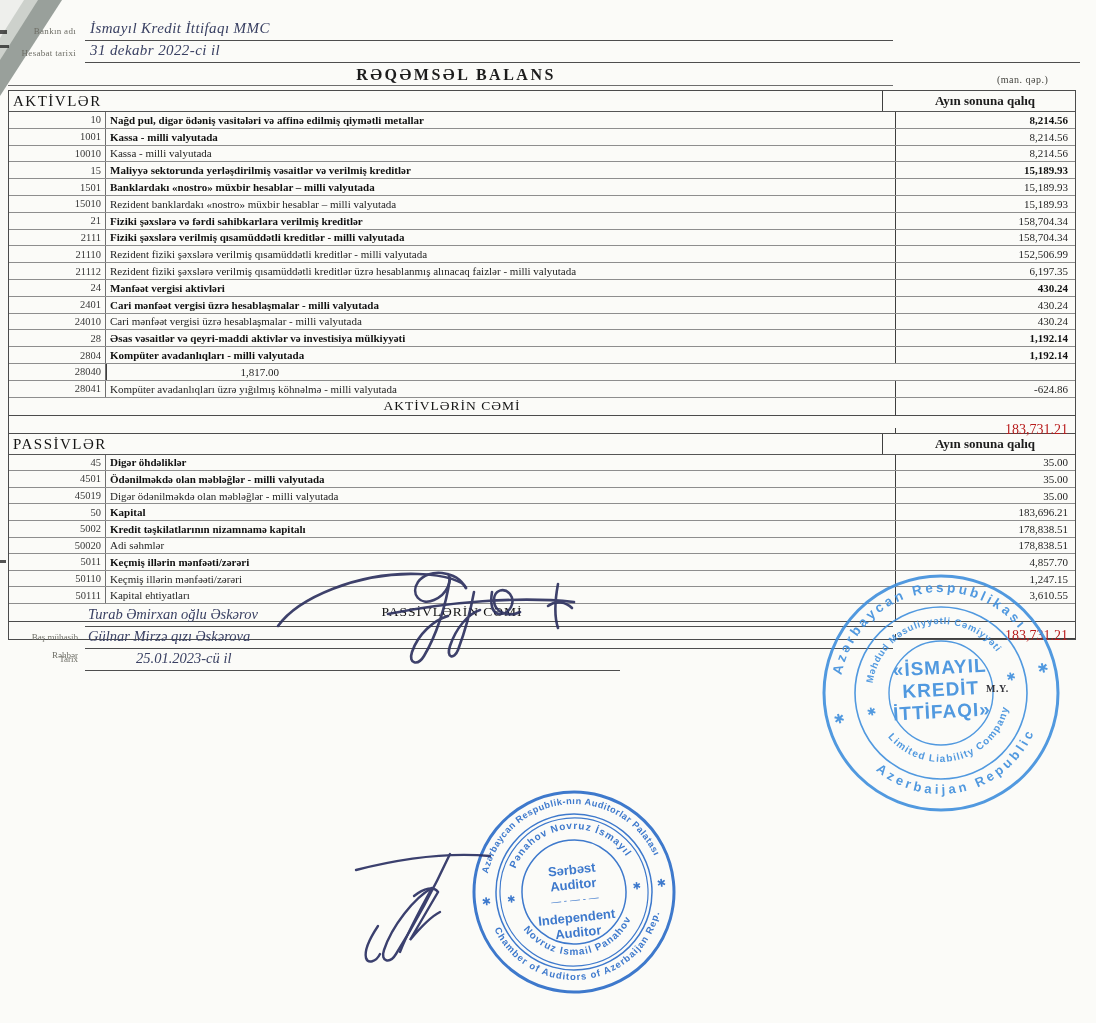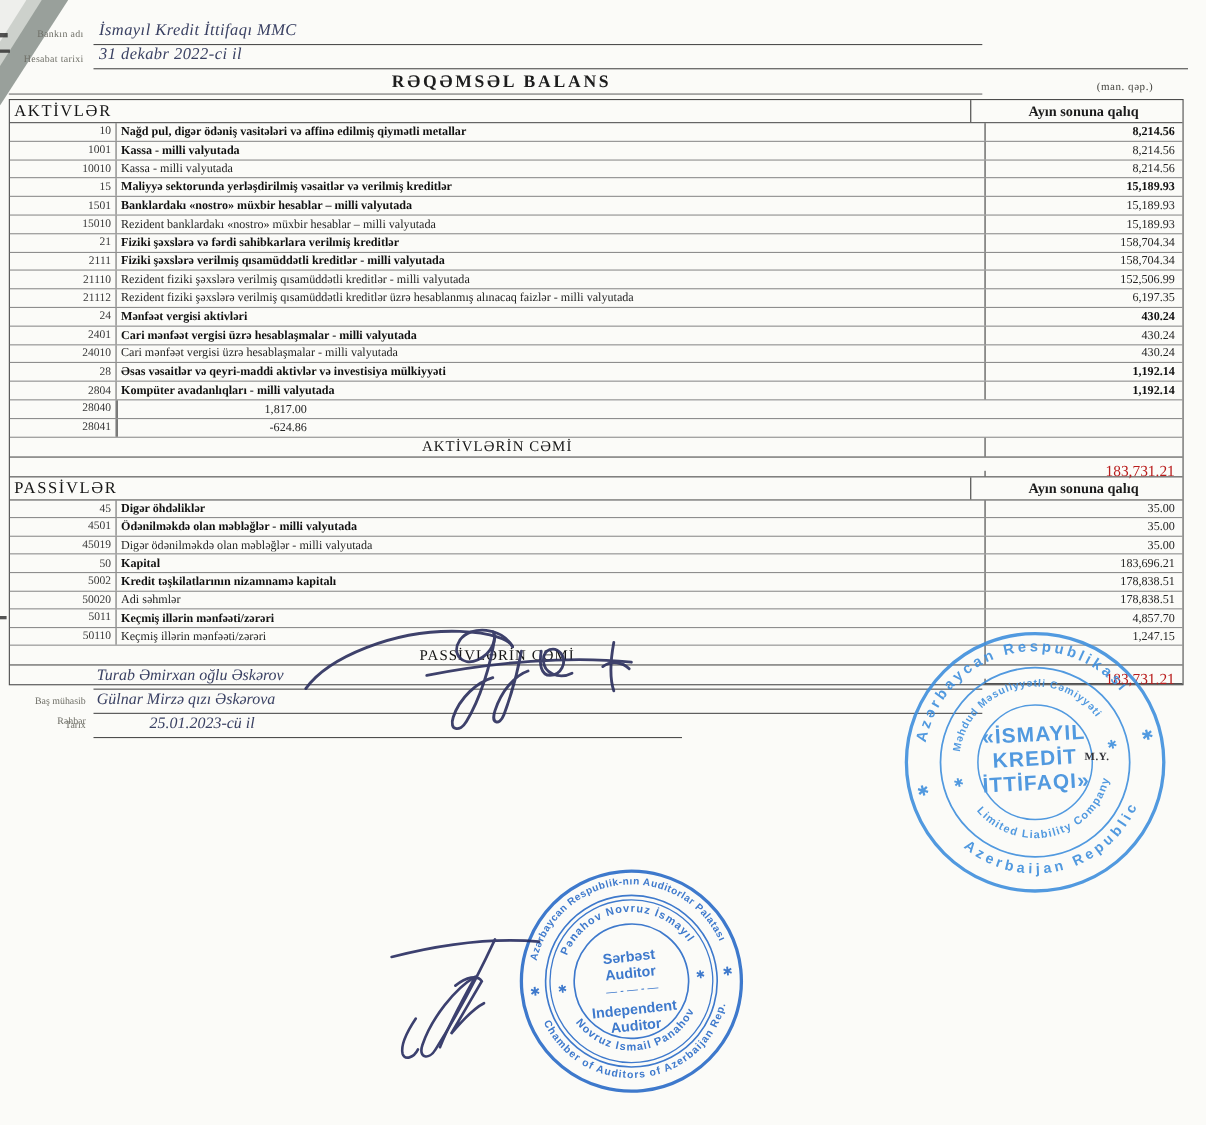--- a/index.html
+++ b/index.html
@@ -179,20 +179,21 @@
         <span class="c-value b">1,192.14</span>
       </div>
 
       <div class="trow">
         <span class="c-code">28040</span>
         <span class="c-value">1,817.00</span>
       </div>
 
       <div class="trow">
         <span class="c-code">28041</span>
+        <span class="c-label">Kompüter avadanlıqları üzrə yığılmış köhnəlmə - milli valyutada</span>
         <span class="c-value">-624.86</span>
       </div>
     </div>
 
   <div class="total-row">
     <div class="t-label">AKTİVLƏRİN CƏMİ</div>
     <div class="t-spacer"></div>
   </div>
   <div class="value-strip">
     <div class="v-empty"></div>
@@ -247,20 +248,25 @@
         <span class="c-label b">Keçmiş illərin mənfəəti/zərəri</span>
         <span class="c-value">4,857.70</span>
       </div>
 
       <div class="trow">
         <span class="c-code">50110</span>
         <span class="c-label">Keçmiş illərin mənfəəti/zərəri</span>
         <span class="c-value">1,247.15</span>
       </div>
 
+      <div class="trow">
+        <span class="c-code">50111</span>
+        <span class="c-label">Kapital ehtiyatları</span>
+        <span class="c-value">3,610.55</span>
+      </div>
     </div>
 
   <div class="total-row">
     <div class="t-label">PASSİVLƏRİN CƏMİ</div>
     <div class="t-spacer"></div>
   </div>
   <div class="value-strip" style="border-bottom:none;">
     <div class="v-empty"></div>
     <div class="v-box" style="border-bottom:1px solid #3f3f3f;">183,731.21</div>
   </div>

